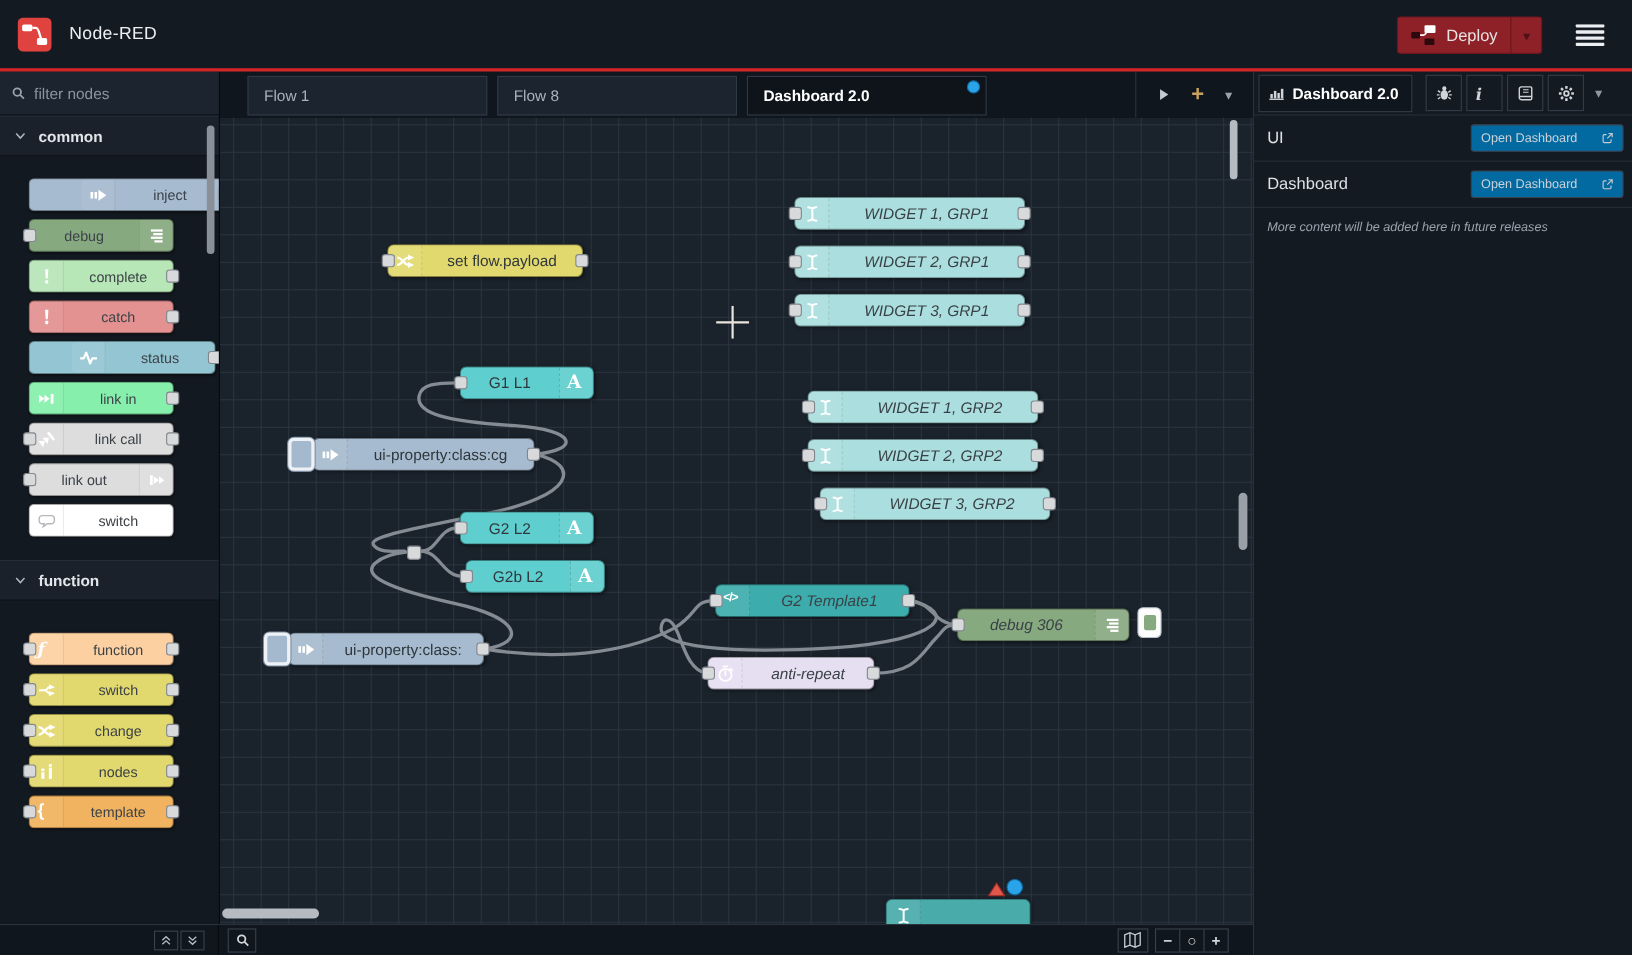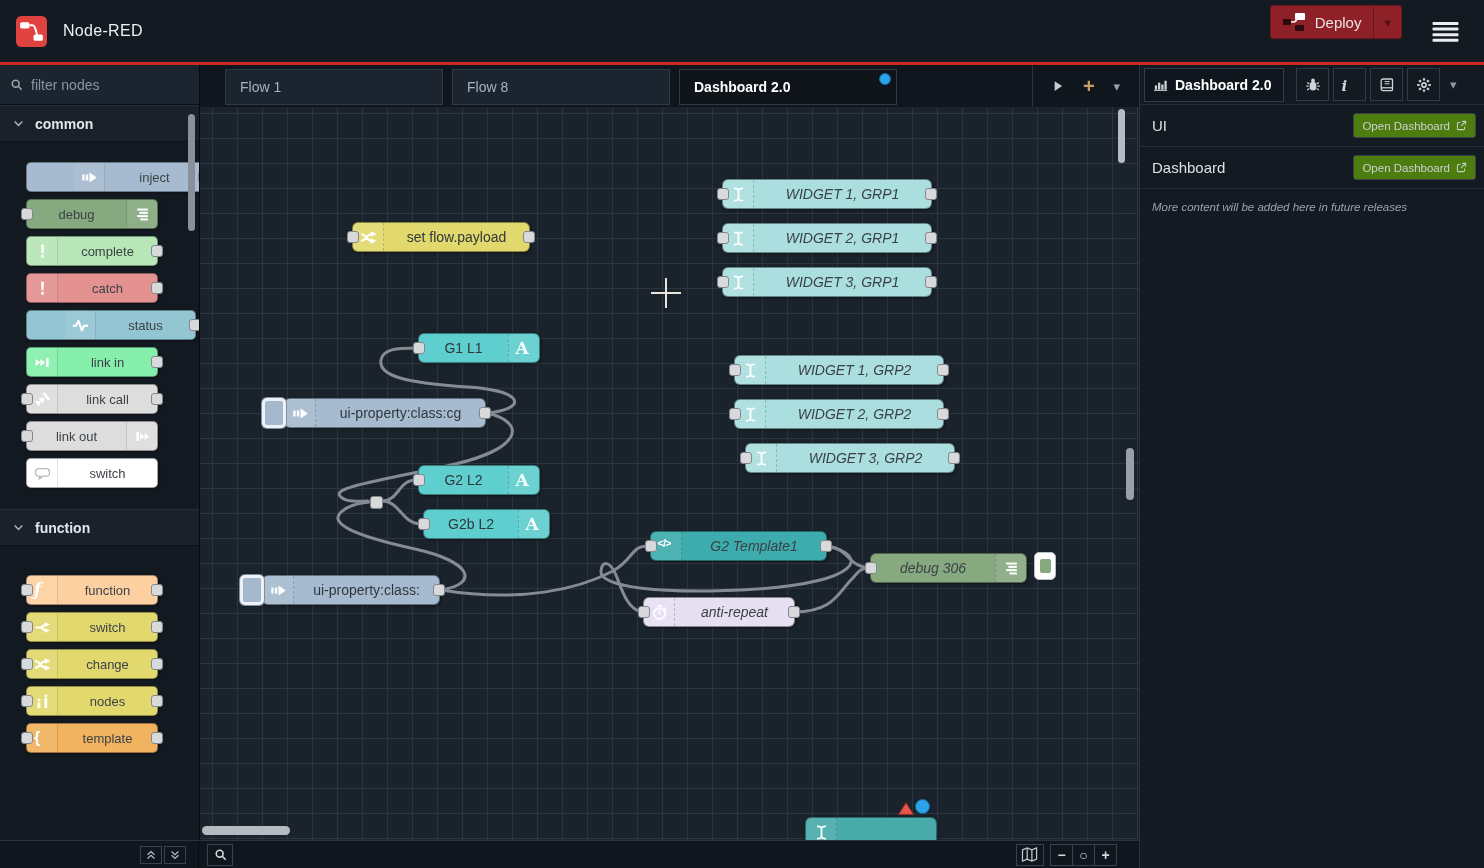--- a/index.html
+++ b/index.html
@@ -3,21 +3,21 @@
 <meta charset="utf-8">
 <style>
   html,body{margin:0;padding:0;background:#0d1117;}
   .app{position:relative;width:1484px;height:868px;background:#161d25;overflow:hidden;
        font-family:"Liberation Sans",sans-serif;-webkit-user-select:none;}
   .icon svg{display:block;}
   
   .header{position:absolute;top:0;left:0;right:0;height:62px;background:#141a22;display:flex;align-items:center;}
   .logo{margin-left:16px;width:31px;height:31px;}
   .title{margin-left:16px;font-size:16px;color:#edf0f2;letter-spacing:.3px;}
-  .deploy-btn{position:absolute;right:82px;top:5px;height:32px;background:#8e2028;border:1px solid #6e161e;
+  .deploy-btn{position:absolute;right:82px;top:15px;height:32px;background:#8e2028;border:1px solid #6e161e;
       border-radius:3px;display:flex;align-items:center;padding:0 0 0 10px;cursor:pointer;}
   .deploy-btn .icon{width:26px;height:22px;margin-right:8px;}
   .deploy-label{color:#e8e3e3;font-size:15px;padding-right:12px;}
   .deploy-sep{width:1px;height:32px;background:rgba(0,0,0,.3);}
   .deploy-chev{color:#4d1117;font-size:13px;padding:0 10px;}
   .hamburger{position:absolute;right:24px;top:22px;width:29px;height:20px;cursor:pointer;}
   .redline{position:absolute;top:62px;left:0;right:0;height:3px;background:#d12626;z-index:6;}
   
   .palette{position:absolute;top:65px;left:0;width:199px;bottom:27px;background:#131920;border-right:1px solid #060a0f;overflow:hidden;}
   .search-box{height:39px;background:#1c242f;border-bottom:1px solid #0a0e14;display:flex;align-items:center;padding-left:10px;gap:8px;cursor:text;}
@@ -87,22 +87,22 @@
       gap:7px;padding-left:8px;background:#10161d;cursor:pointer;}
   .sb-tab .icon{width:15px;height:15px;}
   .sb-tab-label{color:#fff;font-weight:bold;font-size:14px;}
   .sb-tools{display:flex;align-items:center;gap:4px;margin-left:12px;}
   .sb-tool{width:33px;height:33px;border:1px solid #323c48;box-sizing:border-box;display:flex;align-items:center;justify-content:center;cursor:pointer;}
   .sb-tool .icon{width:16px;height:16px;}
   .ticon-serif-b{font-family:"DejaVu Serif",serif;font-weight:bold;color:#cfd4d9;font-size:15px;font-style:italic;}
   .sb-chev{color:#8f98a2;font-size:13px;margin-left:10px;cursor:pointer;}
   .sb-row{height:41px;border-bottom:1px solid #262e38;display:flex;align-items:center;justify-content:space-between;padding:0 8px 0 12px;}
   .sb-row-label{color:#dde1e6;font-size:15px;}
-  .open-btn{height:23px;border:1px solid #3a434f;border-radius:3px;background:#4d7c0f;color:#ccd2d8;
-      font-size:11.5px;display:flex;align-items:center;gap:6px;padding:0 8px;cursor:pointer;}
+  .open-btn{height:23px;border:1px solid #3a434f;border-radius:3px;background:#0369a1;color:#ccd2d8;
+      font-size:11.5px;display:flex;align-items:center;gap:22px;padding:0 8px;cursor:pointer;}
   .open-btn .icon{width:11px;height:11px;}
   .sb-note{padding:12px;font-size:11.5px;font-style:italic;color:#9aa3ad;}
   
   .footer{position:absolute;left:0;bottom:0;width:1139px;height:27px;background:#10161d;border-top:1px solid #2a323c;display:flex;}
   .footer-palette{width:199px;border-right:1px solid #060a0f;display:flex;align-items:center;justify-content:flex-end;gap:2px;padding-right:12px;box-sizing:border-box;}
   .fbtn{width:20px;height:16px;border:1px solid #39424d;display:flex;align-items:center;justify-content:center;color:#b6bec7;cursor:pointer;}
   .fbtn .icon{width:10px;height:10px;}
   .footer-canvas{flex:1;position:relative;display:flex;align-items:center;}
   .fsearch{width:24px;height:20px;margin-left:8px;color:#d2d7db;}
   .fsearch .icon{width:13px;height:13px;}

